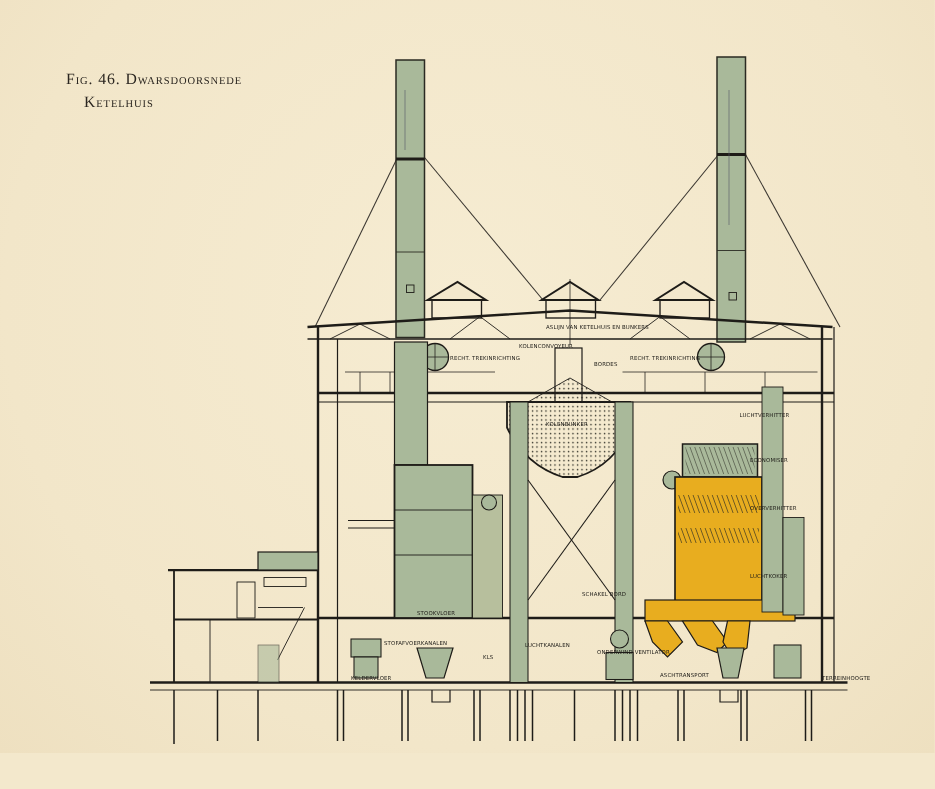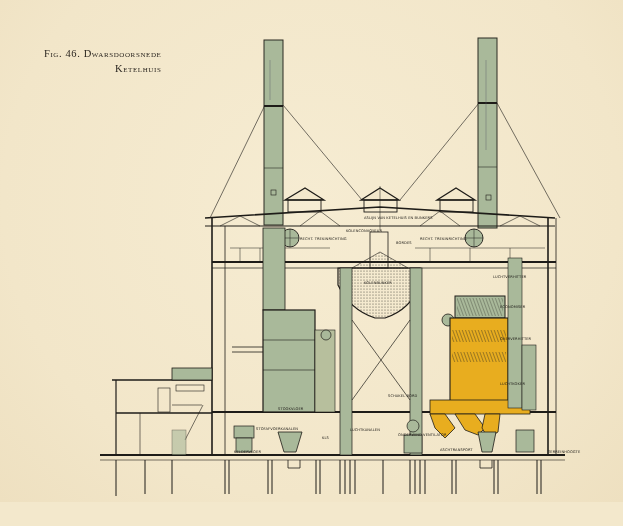--- a/index.html
+++ b/index.html
@@ -11,21 +11,21 @@
   .page {
     position: relative; width: 623px; height: 502px;
     background: radial-gradient(ellipse at 50% 40%, #f6ecd2 0%, #f2e6c9 70%, #eee0c0 100%);
   }
   .caption {
     position: absolute; left: 44px; top: 46px;
     font-family: "Liberation Serif", serif;
     color: #2b2620; font-size: 10.5px; letter-spacing: 0.6px;
     font-variant: small-caps; line-height: 15px; text-align: center;
   }
-  .caption .line2 { display: block; text-align: right; padding-left: 12px; }
+  .caption .line2 { display: block; text-align: left; padding-left: 12px; }
   svg.drawing { position: absolute; left: 0; top: 0; }
   .lbl {
     font-family: "DejaVu Sans", sans-serif; font-size: 3.6px;
     fill: #1e1c18; letter-spacing: 0.1px;
   }
 </style>
 </head>
 <body>
 
 <div class="page">

